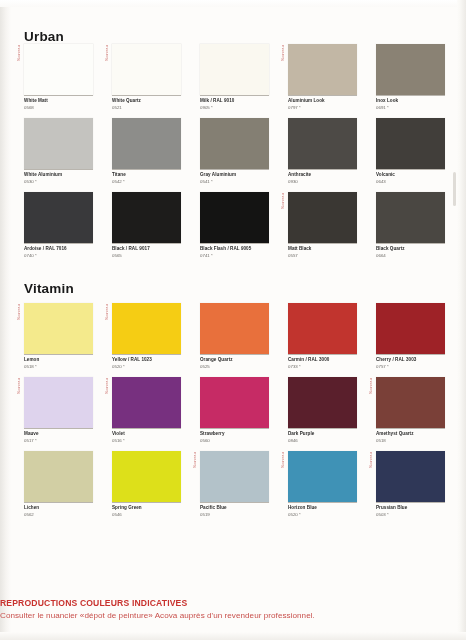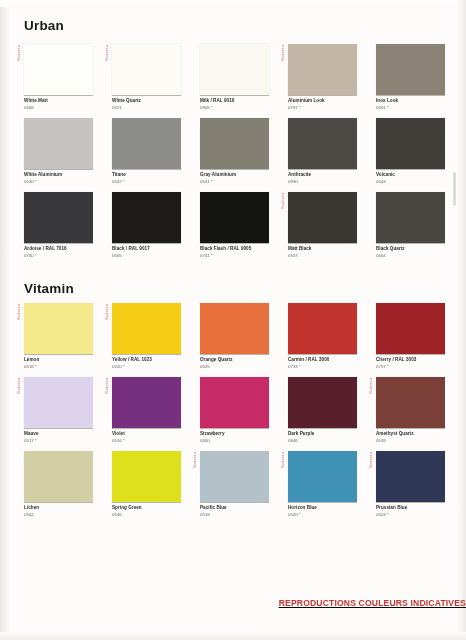--- a/index.html
+++ b/index.html
@@ -57,21 +57,21 @@
     left:-7px;top:1px;
     font-size:3.4px;color:#c0544f;
     writing-mode:vertical-rl;
     transform:rotate(180deg);
     letter-spacing:.3px;
     opacity:.85;
     white-space:nowrap;
   }
 
   .footer{
-    position:absolute;left:0;width:466px;text-align:right;text-decoration:underline;
+    position:absolute;left:0;width:466px;text-align:left;
   }
   .foot-main{
     font-size:8.6px;font-weight:bold;color:#c8322e;
     letter-spacing:.15px;
   }
   .foot-sub{
     font-size:8.1px;color:#c8504c;margin-top:3px;letter-spacing:.05px;
   }
 </style>
 </head>
@@ -79,21 +79,21 @@
 
 <div class="page">
   <div class="edge-left"></div>
   <div class="edge-top"></div>
   <div class="edge-right"></div>
   <div class="edge-bottom"></div>
   <div class="spine-mark"></div>
 
   <div class="content" id="content">
 
-    <div class="section-title" id="title-0" style="left:24px;top:18px;">Urban</div>
+    <div class="section-title" id="title-0" style="left:24px;top:29px;">Urban</div>
     <div class="grid" id="grid-0" style="top:44px;">
         <div class="srow">
           <div class="cell" style="left: 0px;">
             <div class="nouveau">Nouveau</div>
             <div class="chip chip-white" style="background: rgb(253, 253, 250);"></div>
             <div class="rule"></div>
             <div class="cname">White Matt</div>
             <div class="ccode">0568</div>
           </div>
           <div class="cell" style="left: 88px;">
@@ -293,16 +293,17 @@
             <div class="chip" style="background: rgb(47, 55, 87);"></div>
             <div class="rule"></div>
             <div class="cname">Prussian Blue</div>
             <div class="ccode">0503 *</div>
           </div>
         </div>
       </div>
 
     <div class="footer" style="top:598px;">
       <div class="foot-main">REPRODUCTIONS COULEURS INDICATIVES</div>
+      <div class="foot-sub">Consulter le nuancier «dépot de peinture» Acova auprès d'un revendeur professionnel.</div>
     </div>
 
   </div>
 </div>
 
 </body></html>

